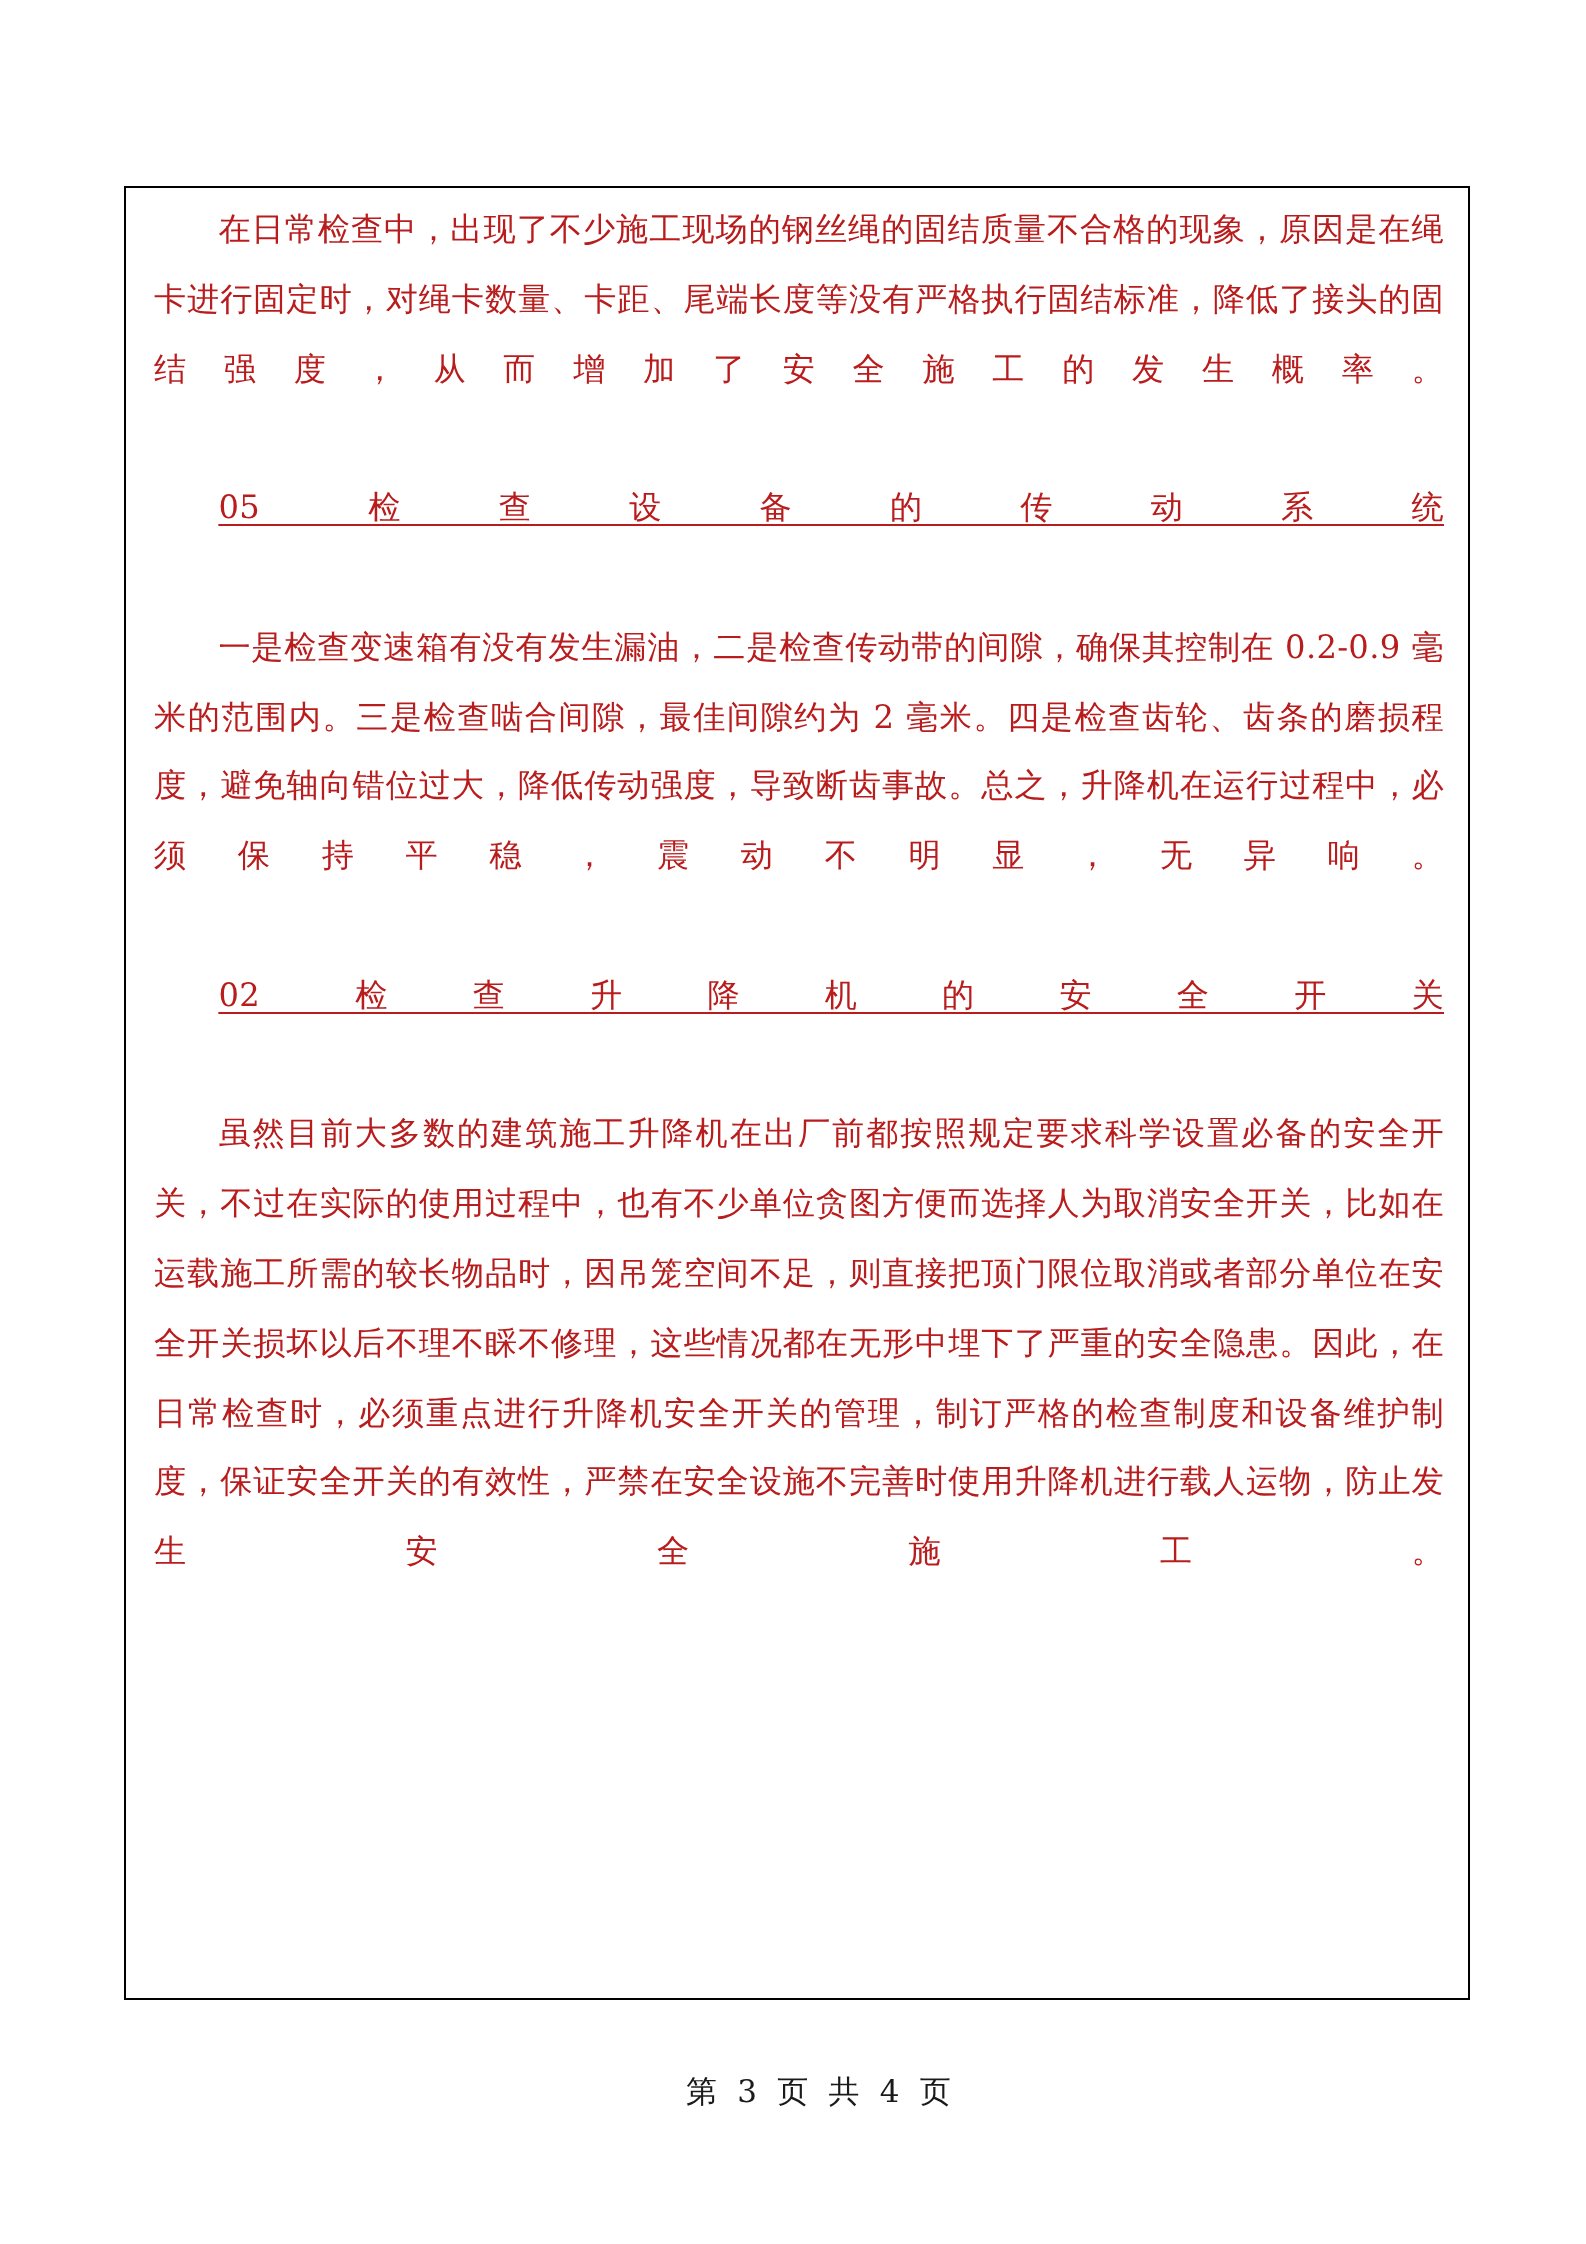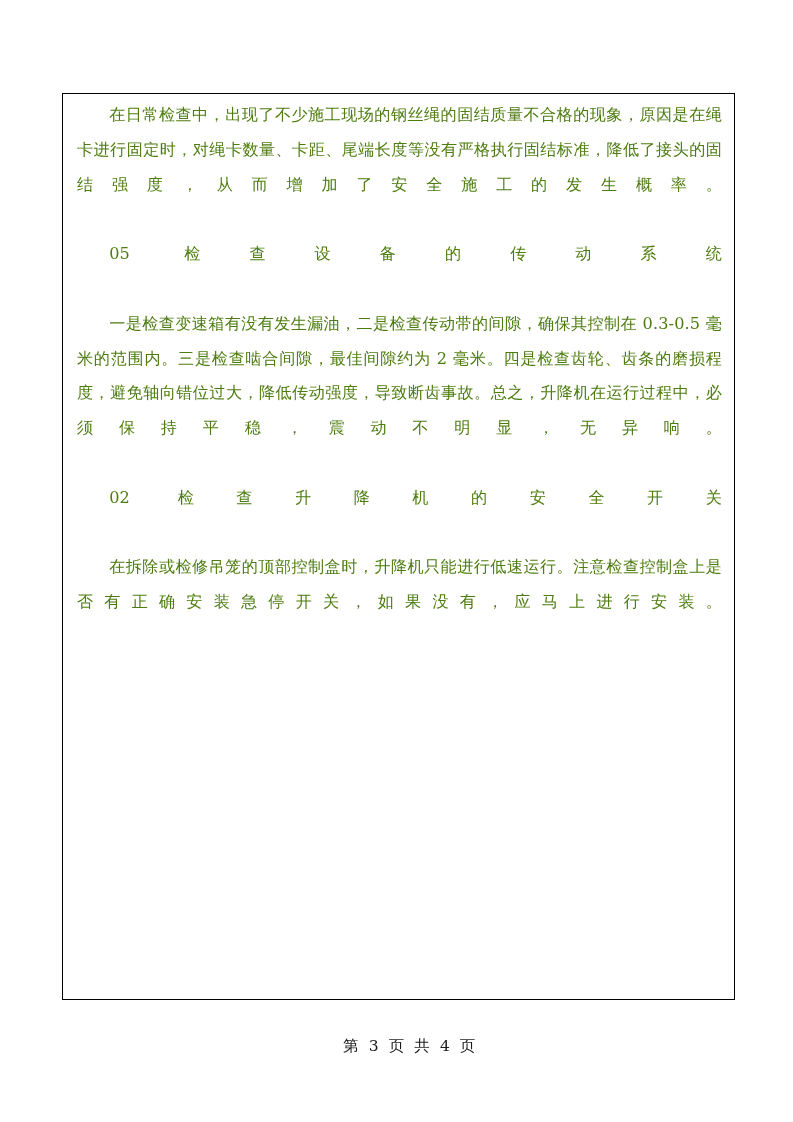--- a/index.html
+++ b/index.html
@@ -42,30 +42,31 @@
     color: #1a1a1a;
   }
   p.para, p.heading {
     margin: 0;
     padding: 0;
     font-size: 16.1px;
     line-height: 34.8px;
     text-align: justify;
     text-justify: inter-ideograph;
     letter-spacing: 0.15px;
-    color: #4d7c0f;
+    color: #b91c1c;
     font-weight: 400;
   }
   p.para {
     text-indent: 2em;
   }
   p.heading {
     text-indent: 2em;
   }
   p.heading .hd-text {
+    text-decoration: underline;
     text-underline-offset: 3px;
     text-decoration-thickness: 1.1px;
   }
   
   p.para::after, p.heading::after {
     content: "";
     display: inline-block;
     width: 100%;
   }
   #footer {
@@ -86,27 +87,27 @@
 
 <div id="page">
 
   <div id="content-frame">
     <div id="doc-body">
 
       <p class="para">在日常检查中，出现了不少施工现场的钢丝绳的固结质量不合格的现象，原因是在绳卡进行固定时，对绳卡数量、卡距、尾端长度等没有严格执行固结标准，降低了接头的固结强度，从而增加了安全施工的发生概率。</p>
 
       <p class="heading"><span class="hd-text">05 检查设备的传动系统</span></p>
 
-      <p class="para">一是检查变速箱有没有发生漏油，二是检查传动带的间隙，确保其控制在 0.3-0.5 毫米的范围内。三是检查啮合间隙，最佳间隙约为 2 毫米。四是检查齿轮、齿条的磨损程度，避免轴向错位过大，降低传动强度，导致断齿事故。总之，升降机在运行过程中，必须保持平稳，震动不明显，无异响。</p>
+      <p class="para">一是检查变速箱有没有发生漏油，二是检查传动带的间隙，确保其控制在 0.2-0.9 毫米的范围内。三是检查啮合间隙，最佳间隙约为 2 毫米。四是检查齿轮、齿条的磨损程度，避免轴向错位过大，降低传动强度，导致断齿事故。总之，升降机在运行过程中，必须保持平稳，震动不明显，无异响。</p>
 
       <p class="heading"><span class="hd-text">02 检查升降机的安全开关</span></p>
 
+      <p class="para">虽然目前大多数的建筑施工升降机在出厂前都按照规定要求科学设置必备的安全开关，不过在实际的使用过程中，也有不少单位贪图方便而选择人为取消安全开关，比如在运载施工所需的较长物品时，因吊笼空间不足，则直接把顶门限位取消或者部分单位在安全开关损坏以后不理不睬不修理，这些情况都在无形中埋下了严重的安全隐患。因此，在日常检查时，必须重点进行升降机安全开关的管理，制订严格的检查制度和设备维护制度，保证安全开关的有效性，严禁在安全设施不完善时使用升降机进行载人运物，防止发生安全施工。</p>
 
 
-      <p class="para">在拆除或检修吊笼的顶部控制盒时，升降机只能进行低速运行。注意检查控制盒上是否有正确安装急停开关，如果没有，应马上进行安装。</p>
 
     </div>
   </div>
 
   <div id="footer">
     <span>第 3 页 共 4 页</span>
   </div>
 
 </div>
 

